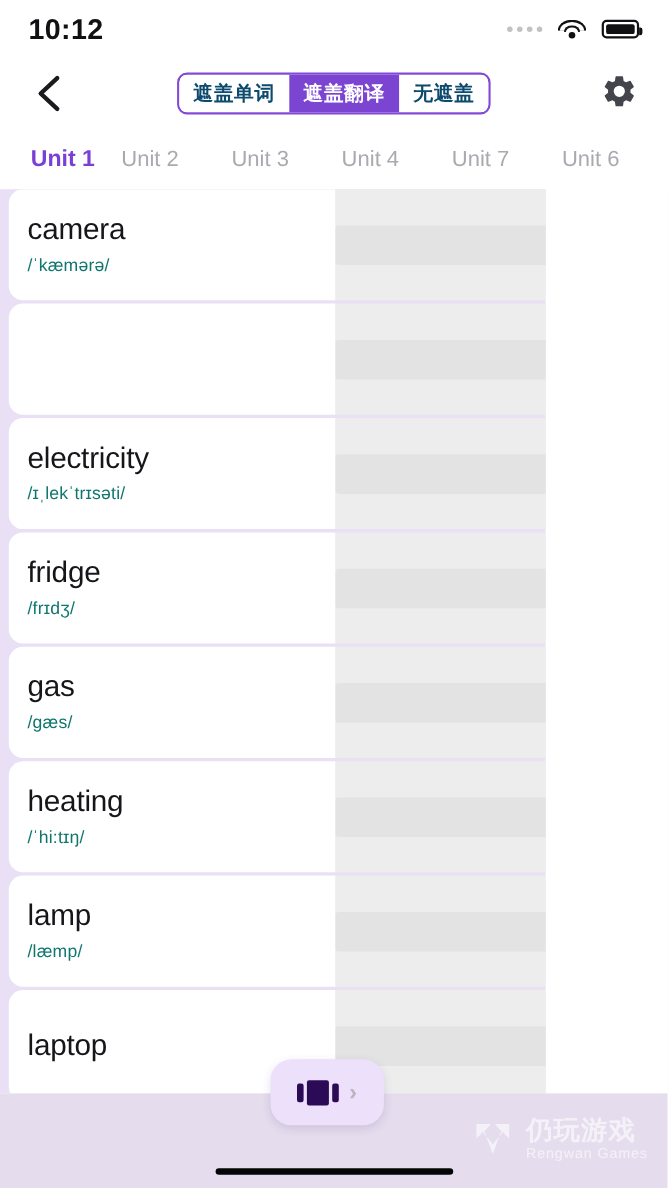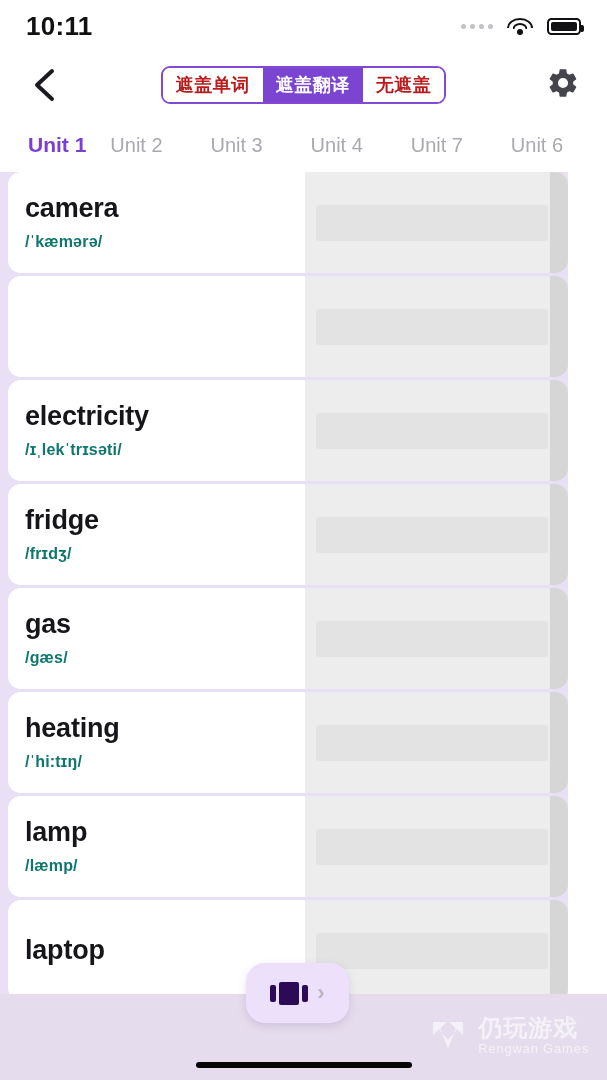--- a/index.html
+++ b/index.html
@@ -43,40 +43,40 @@
   .back-btn { width:44px; height:44px; display:flex; align-items:center; justify-content:center; }
   .back-btn svg { display:block; }
   .gear-btn { width:44px; height:44px; display:flex; align-items:center; justify-content:center; }
 
   .segmented {
     display:flex; border:2px solid #8348d6; border-radius:9px;
     overflow:hidden; height:38px; background:#ffffff;
   }
   .seg {
     display:flex; align-items:center; justify-content:center;
-    padding:0 13px; font-size:18px; font-weight:bold; color:#b91c1c;
+    padding:0 13px; font-size:18px; font-weight:bold; color:#0c4a6e;
     background:#ffffff; white-space:nowrap; letter-spacing:.5px;
   }
   .seg.active { background:#7b44d1; color:#ffffff; }
 
   
   .tabs {
     position:absolute; top:118px; left:4px; width:607px; height:54px;
     background:#ffffff; display:flex; align-items:center; padding:0 24px;
   }
   .tab {
     flex:1; text-align:center; font-size:20px; color:#a9a9b0; white-space:nowrap;
   }
   .tab:first-child { text-align:left; flex:0 0 auto; margin-right:auto; }
   .tab.active { color:#7b3fd4; font-weight:bold; font-size:21px; }
 
   
   .listwrap {
-    position:absolute; top:172px; left:0; width:568px; height:822px;
-    background:#e9e0f5; overflow:hidden;font-weight:bold;
+    position:absolute; top:172px; left:0; width:496px; height:822px;
+    background:#e9e0f5; overflow:hidden;
   }
   .row {
     position:relative; display:flex; height:101px; margin-bottom:3px;
     padding-left:8px;
   }
   .word-card {
     width:297px; background:#ffffff;
     border-radius:13px 0 0 13px;
     display:flex; flex-direction:column; justify-content:center;
     padding-left:17px; flex:0 0 auto;
@@ -130,21 +130,21 @@
     position:absolute; left:50%; transform:translateX(-50%); top:1062px;
     width:216px; height:6px; background:#050505; border-radius:3px;
   }
 </style>
 </head>
 <body>
 
 <div class="phone">
 
   <div class="statusbar">
-    <div class="clock">10:11</div>
+    <div class="clock">10:12</div>
     <div class="status-right">
       <div class="dots">
         <i></i>
           <i></i>
           <i></i>
           <i></i>
       </div>
       <div class="wifi">
         <span class="w1"></span>
           <span class="w2"></span>

